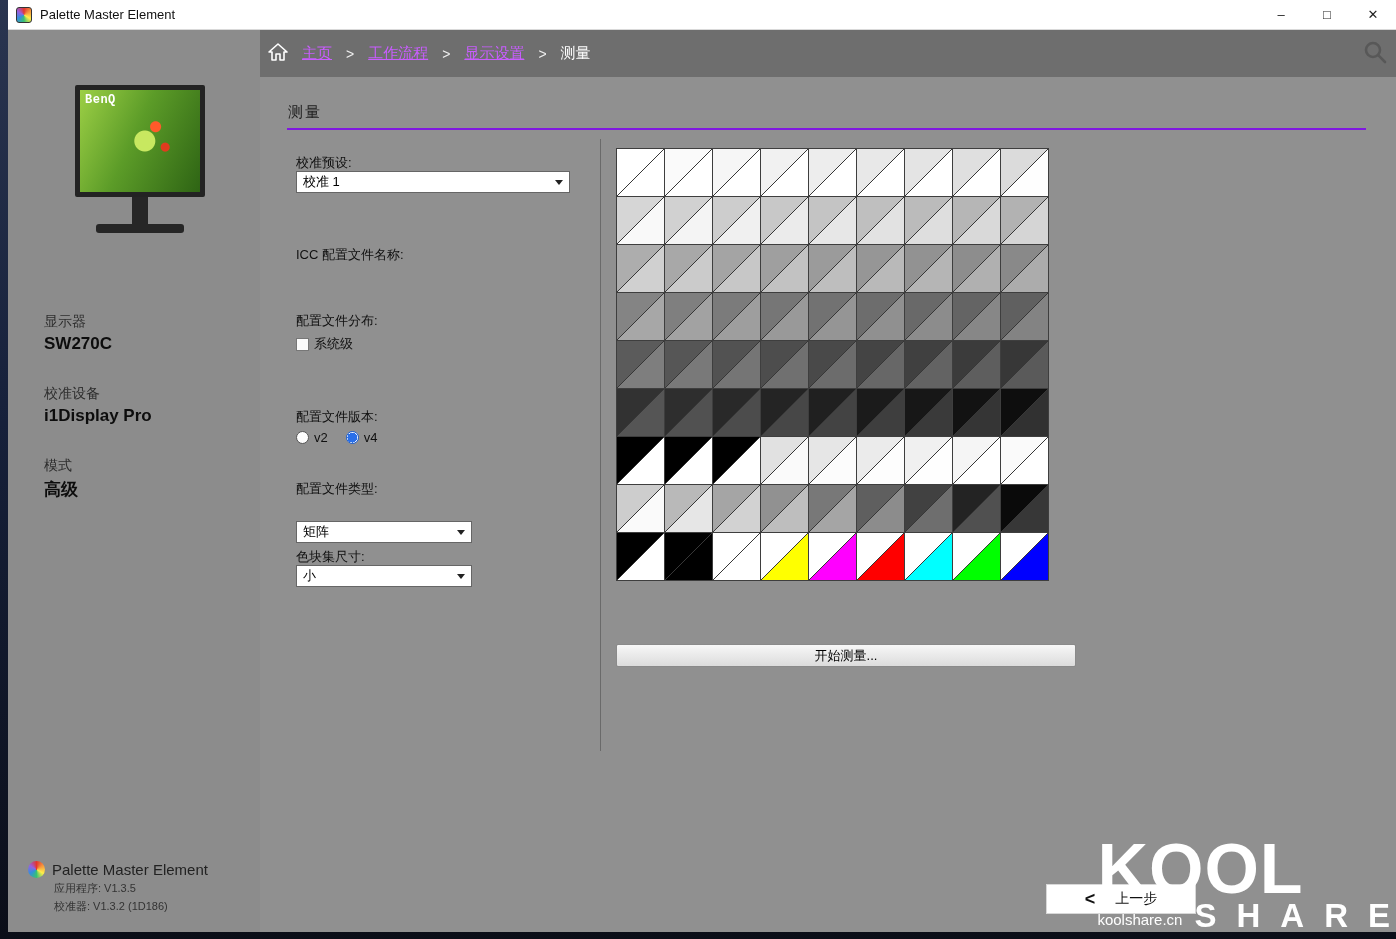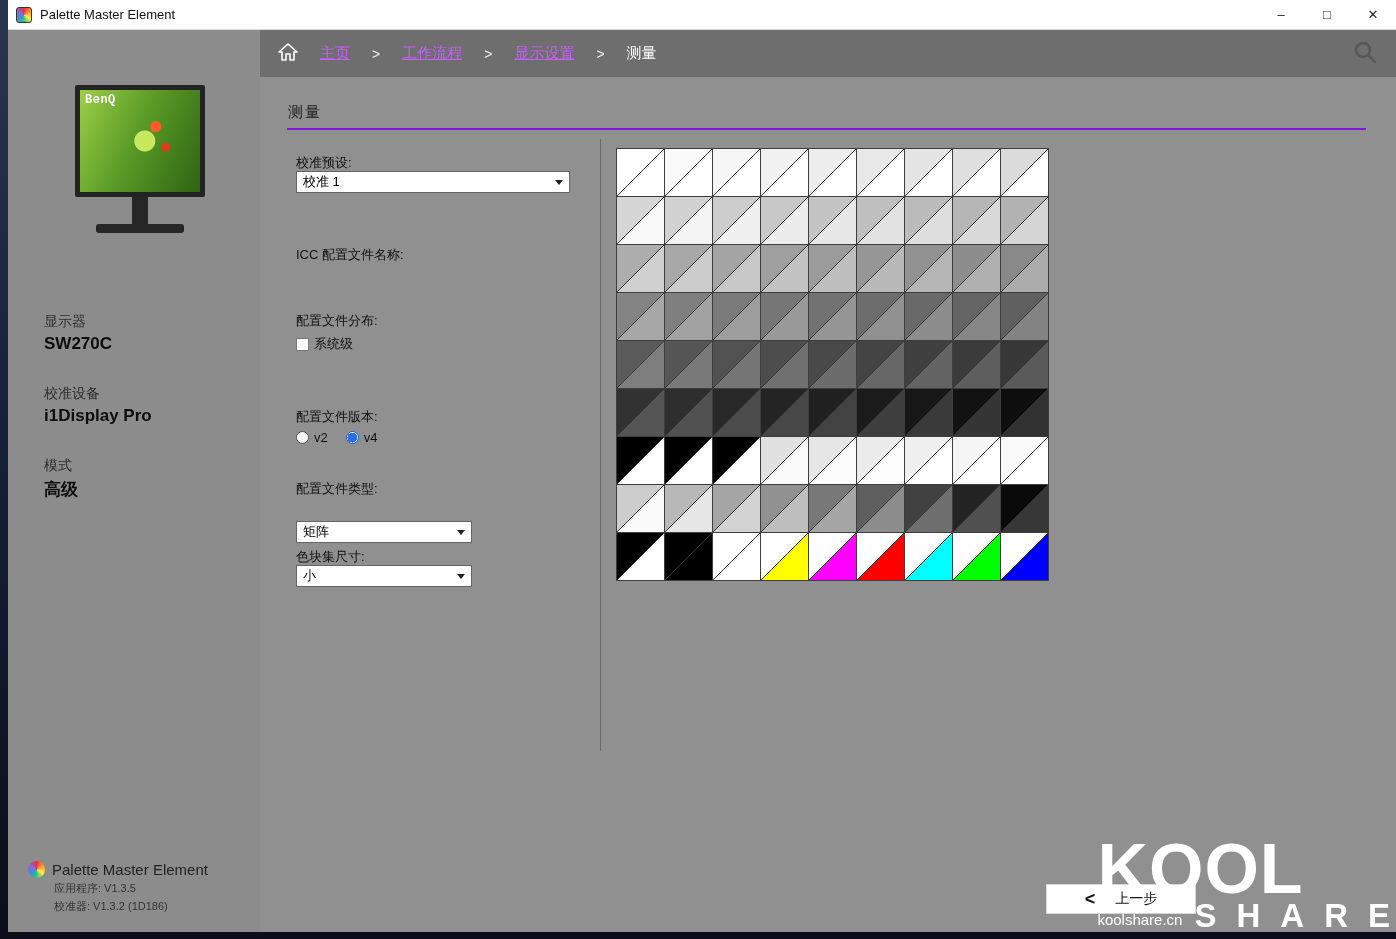--- a/index.html
+++ b/index.html
@@ -36,21 +36,21 @@
   .g-display { top:283px; } .g-device { top:355px; } .g-mode { top:427px; }
   .side-footer { position:absolute; left:20px; bottom:18px; }
   .footer-row { display:flex; align-items:center; gap:7px; }
   .palette-logo { width:17px; height:17px; border-radius:50%;
                   background:conic-gradient(#e3342f,#f6993f,#ffed4a,#38c172,#3490dc,#9561e2,#e3342f); }
   .footer-name { font-size:15px; color:#222; }
   .footer-ver { font-size:11px; color:#333; margin:3px 0 0 26px; }
 
   
   .main { position:absolute; left:252px; top:0; right:0; height:100%; background:#909090; }
-  .crumbbar { height:47px; background:#6e6e6e; display:flex; align-items:center; gap:22px; padding:0 18px; }
+  .crumbbar { height:47px; background:#6e6e6e; display:flex; align-items:center; gap:14px; padding:0 8px; }
   .crumb { font-size:15px; }
   .crumb.link { color:#c95dff; text-decoration:underline; cursor:pointer; }
   .crumb.current { color:#ffffff; }
   .sep { color:#f0f0f0; font-size:14px; }
   .searchwrap { margin-left:auto; }
 
   .content { position:absolute; left:0; top:47px; right:0; bottom:0; }
   .page-title { position:absolute; left:28px; top:26px; font-size:15px; color:#1c1c1c; letter-spacing:2px; }
   .title-rule { position:absolute; left:27px; right:30px; top:51px; height:2px; background:#8018e0; }
 
@@ -280,20 +280,21 @@
             <div class="patch-cell" style="background: linear-gradient(135deg, rgb(0, 0, 0) 0%, rgb(0, 0, 0) 49.2%, rgba(50, 50, 50, 0.55) 49.2%, rgba(50, 50, 50, 0.55) 50.8%, rgb(0, 0, 0) 50.8%, rgb(0, 0, 0) 100%);"></div>
             <div class="patch-cell" style="background: linear-gradient(135deg, rgb(255, 255, 255) 0%, rgb(255, 255, 255) 49.2%, rgba(50, 50, 50, 0.55) 49.2%, rgba(50, 50, 50, 0.55) 50.8%, rgb(255, 255, 255) 50.8%, rgb(255, 255, 255) 100%);"></div>
             <div class="patch-cell" style="background: linear-gradient(135deg, rgb(255, 255, 255) 0%, rgb(255, 255, 255) 49.2%, rgba(50, 50, 50, 0.55) 49.2%, rgba(50, 50, 50, 0.55) 50.8%, rgb(255, 255, 0) 50.8%, rgb(255, 255, 0) 100%);"></div>
             <div class="patch-cell" style="background: linear-gradient(135deg, rgb(255, 255, 255) 0%, rgb(255, 255, 255) 49.2%, rgba(50, 50, 50, 0.55) 49.2%, rgba(50, 50, 50, 0.55) 50.8%, rgb(255, 0, 255) 50.8%, rgb(255, 0, 255) 100%);"></div>
             <div class="patch-cell" style="background: linear-gradient(135deg, rgb(255, 255, 255) 0%, rgb(255, 255, 255) 49.2%, rgba(50, 50, 50, 0.55) 49.2%, rgba(50, 50, 50, 0.55) 50.8%, rgb(255, 0, 0) 50.8%, rgb(255, 0, 0) 100%);"></div>
             <div class="patch-cell" style="background: linear-gradient(135deg, rgb(255, 255, 255) 0%, rgb(255, 255, 255) 49.2%, rgba(50, 50, 50, 0.55) 49.2%, rgba(50, 50, 50, 0.55) 50.8%, rgb(0, 255, 255) 50.8%, rgb(0, 255, 255) 100%);"></div>
             <div class="patch-cell" style="background: linear-gradient(135deg, rgb(255, 255, 255) 0%, rgb(255, 255, 255) 49.2%, rgba(50, 50, 50, 0.55) 49.2%, rgba(50, 50, 50, 0.55) 50.8%, rgb(0, 255, 0) 50.8%, rgb(0, 255, 0) 100%);"></div>
             <div class="patch-cell" style="background: linear-gradient(135deg, rgb(255, 255, 255) 0%, rgb(255, 255, 255) 49.2%, rgba(50, 50, 50, 0.55) 49.2%, rgba(50, 50, 50, 0.55) 50.8%, rgb(0, 0, 255) 50.8%, rgb(0, 0, 255) 100%);"></div>
           </div>
 
+        <div class="start-btn">开始测量...</div>
 
         <div class="back-btn">
           <span class="back-chevron">&lt;</span>
           <span>上一步</span>
         </div>
 
         <div class="watermark">
           <div class="wm-title">KOOL</div>
           <div class="wm-row">
             <span class="wm-site">koolshare.cn</span>

